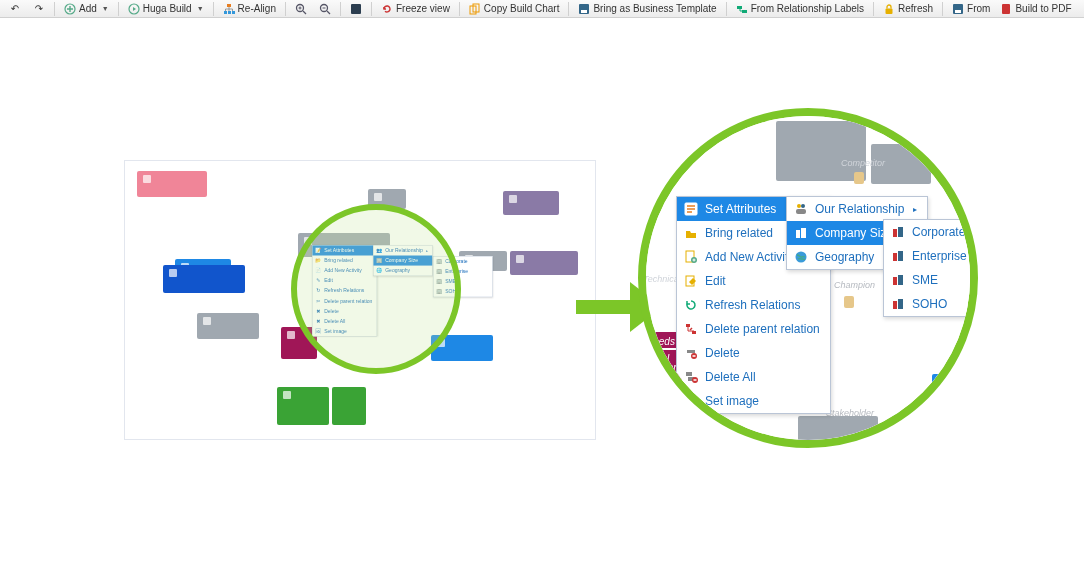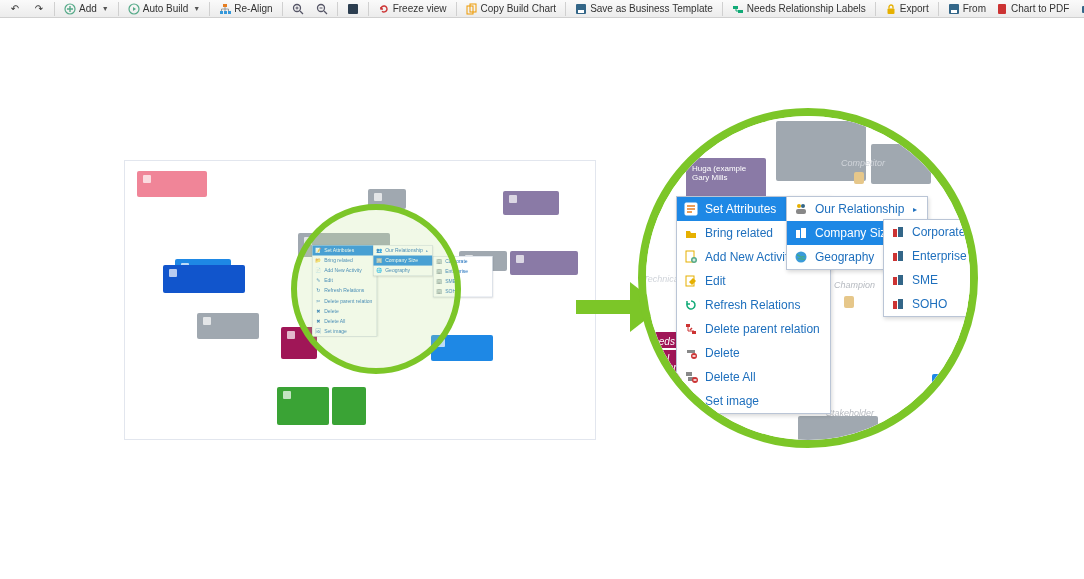--- a/index.html
+++ b/index.html
@@ -68,21 +68,21 @@
         <span class="dropdown-caret">▼</span>
     </div>
     <div class="toolbar-sep"></div>
     <div class="toolbar-item">
       <span class="tb-ico">
           <svg class="svg-ico" viewBox="0 0 12 12">
             <circle cx="6" cy="6" r="5" fill="none" stroke="#5a8" stroke-width="1.2"></circle>
             <path d="M5 4l3 2-3 2z" fill="#5a8"></path>
           </svg>
         </span>
-      <span>Auto Build</span>
+      <span>Huga Build</span>
         <span class="dropdown-caret">▼</span>
     </div>
     <div class="toolbar-sep"></div>
     <div class="toolbar-item">
       <span class="tb-ico">
           <svg class="svg-ico" viewBox="0 0 12 12">
             <rect x="4" y="1" width="4" height="3" fill="#e67e22"></rect>
             <rect x="1" y="8" width="3" height="3" fill="#3498db"></rect>
             <rect x="5" y="8" width="3" height="3" fill="#3498db"></rect>
             <rect x="9" y="8" width="3" height="3" fill="#3498db"></rect>
@@ -139,62 +139,62 @@
       <span>Copy Build Chart</span>
     </div>
     <div class="toolbar-sep"></div>
     <div class="toolbar-item">
       <span class="tb-ico">
           <svg class="svg-ico" viewBox="0 0 12 12">
             <rect x="1" y="1" width="10" height="10" fill="#368" rx="1"></rect>
             <rect x="3" y="7" width="6" height="3" fill="#fff"></rect>
           </svg>
         </span>
-      <span>Save as Business Template</span>
+      <span>Bring as Business Template</span>
     </div>
     <div class="toolbar-sep"></div>
     <div class="toolbar-item">
       <span class="tb-ico">
           <svg class="svg-ico" viewBox="0 0 12 12">
             <rect x="1" y="3" width="5" height="3" fill="#1a7"></rect>
             <rect x="6" y="7" width="5" height="3" fill="#1a7"></rect>
             <path d="M4 6v2h4" stroke="#1a7" stroke-width="1" fill="none"></path>
           </svg>
         </span>
-      <span>Needs Relationship Labels</span>
+      <span>From Relationship Labels</span>
     </div>
     <div class="toolbar-sep"></div>
     <div class="toolbar-item">
       <span class="tb-ico">
           <svg class="svg-ico" viewBox="0 0 12 12">
             <rect x="2.5" y="5.5" width="7" height="5.5" fill="#e6b000" rx="1"></rect>
             <path d="M4 5.5V4a2 2 0 0 1 4 0v1.5" fill="none" stroke="#e6b000" stroke-width="1.3"></path>
           </svg>
         </span>
-      <span>Export</span>
+      <span>Refresh</span>
     </div>
     <div class="toolbar-sep"></div>
     <div class="toolbar-item">
       <span class="tb-ico">
           <svg class="svg-ico" viewBox="0 0 12 12">
             <rect x="1" y="1" width="10" height="10" fill="#368" rx="1"></rect>
             <rect x="3" y="7" width="6" height="3" fill="#fff"></rect>
           </svg>
         </span>
       <span>From</span>
     </div>
   </div>
   <div class="toolbar-right">
     <div class="toolbar-item">
       <span class="tb-ico">
           <svg class="svg-ico" viewBox="0 0 12 12">
             <rect x="2" y="1" width="8" height="10" fill="#c33" rx="1"></rect>
           </svg>
         </span>
-      <span>Chart to PDF</span>
+      <span>Build to PDF</span>
     </div>
     <div class="toolbar-item">
       <span class="tb-ico">
           <svg class="svg-ico" viewBox="0 0 12 12">
             <rect x="1" y="3" width="10" height="7" fill="#368" rx="1"></rect>
           </svg>
         </span>
 
     </div>
 
@@ -317,21 +317,20 @@
   <div class="thumb-circle"></div>
 
   <div class="arrow-big">
     <div class="arrow-stem"></div>
     <div class="arrow-head"></div>
   </div>
 
   <div class="detail-circle">
     <div class="bg"></div>
     <div class="bg-frag" style="left:130px;top:5px;width:90px;height:60px"></div>
-    <div class="bg-frag2" style="left:40px;top:42px;width:80px;height:44px;color:#fff;font-size:8px;padding:6px"><span>Huga (example</span><br><span>Gary Mills</span></div>
     <div class="bg-frag" style="left:225px;top:28px;width:60px;height:40px"></div>
     <div class="bg-text" style="left:-3px;top:158px">Technical Bu</div>
     <div class="bg-text" style="left:195px;top:42px">Competitor</div>
     <div class="bg-text" style="left:188px;top:164px;color:#b6bac0">Champion</div>
     <div class="bg-text" style="left:180px;top:292px;color:#b6bac0">Stakeholder</div>
     <div style="position:absolute;left:198px;top:180px;width:10px;height:12px;background:#e6c78a;border-radius:2px"></div>
     <div style="position:absolute;left:208px;top:56px;width:10px;height:12px;background:#e6c78a;border-radius:2px"></div>
     <div class="bg-frag-mag" style="left:-6px;top:216px;width:56px;height:16px"><span>Needs</span></div>
     <div class="bg-frag-mag" style="left:-6px;top:234px;width:56px;height:30px;line-height:9px"><span>Initial
 relation</span><br><span>Close Da</span></div>

